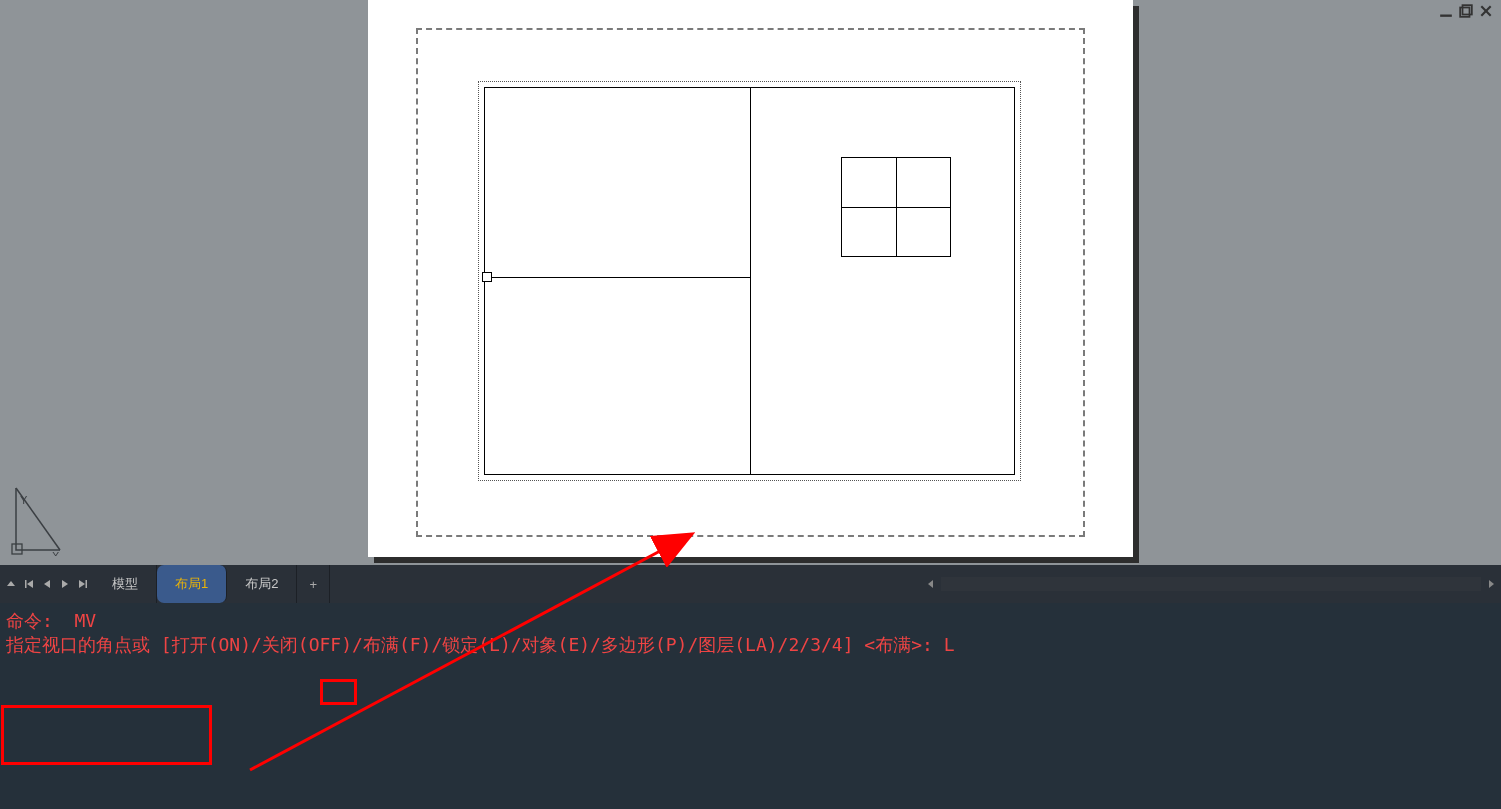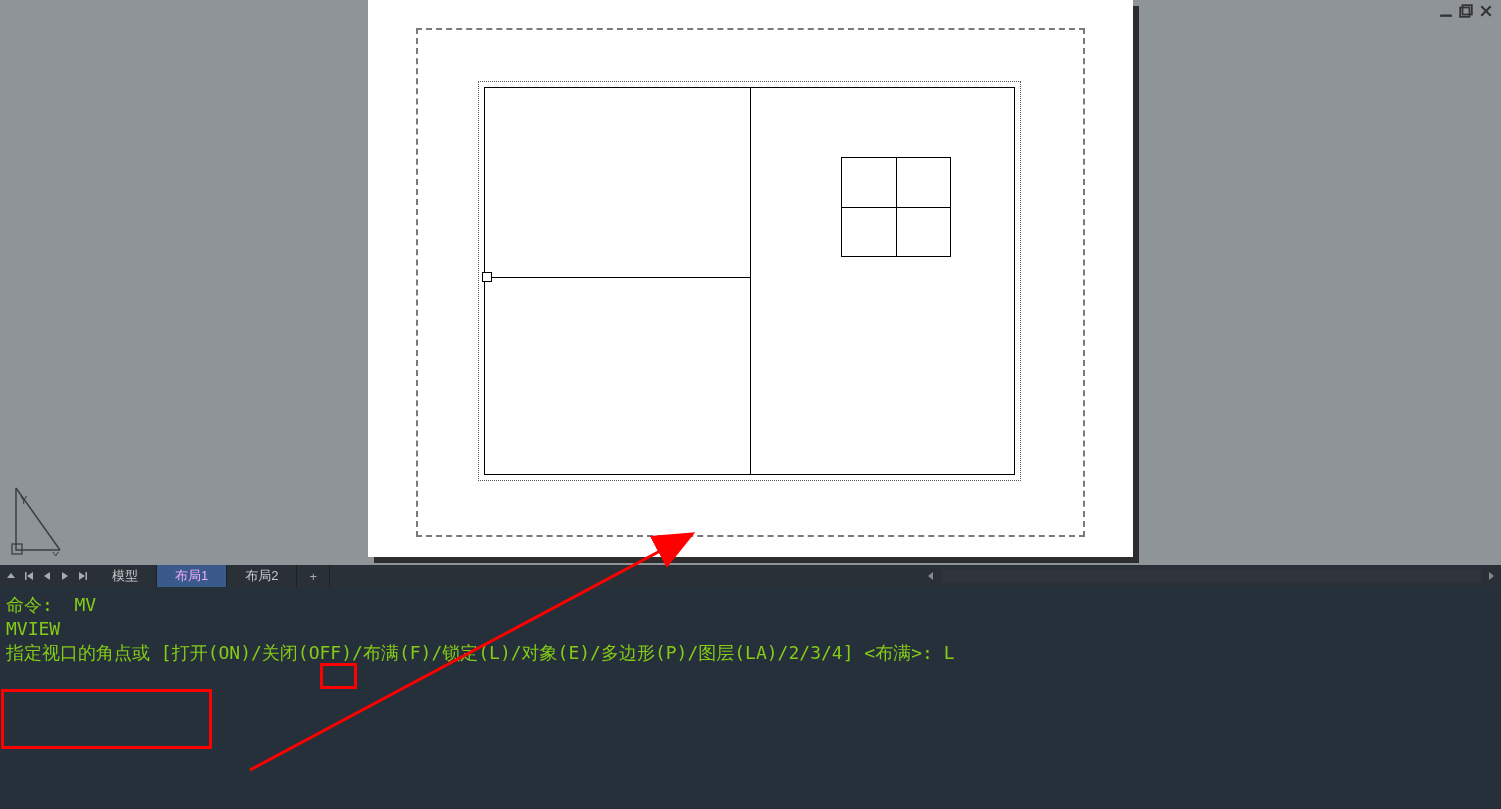--- a/index.html
+++ b/index.html
@@ -32,29 +32,29 @@
 .ucs svg { width: 100%; height: 100%; }
 
 
 .anno-arrow { position: absolute; left: 0; top: 0; pointer-events: none; z-index: 40; }
 
 
 .tabs-row { flex: 0 0 22px; background: #2a3038; display: flex; align-items: stretch; font-size: 13px; color: #c9c9c9; position: relative; }
 .tab-nav { display: flex; align-items: center; padding: 0 2px; }
 .tab-nav .navbtn { width: 18px; height: 20px; display: flex; align-items: center; justify-content: center; color: #aaa; cursor: pointer; }
 .tab-nav .navbtn svg { width: 10px; height: 10px; }
-.tab { padding: 2px 18px; display: flex; align-items: center; border-right: 1px solid #1c2026; cursor: pointer; }
-.tab.active { background: #3a5a8c; color: #f0abfc; }
+.tab { padding: 10px 18px; display: flex; align-items: center; border-right: 1px solid #1c2026; cursor: pointer; }
+.tab.active { background: #3a5a8c; color: #eab308; border-radius: 7px; }
 .tab.add { padding: 2px 12px; color: #aaa; }
 .hscroll { margin-left: auto; display: flex; align-items: center; gap: 0; }
 .hscroll .arrow { width: 20px; height: 20px; display: flex; align-items: center; justify-content: center; color: #888; cursor: pointer; }
 .hscroll .track { width: 540px; height: 14px; background: #2f343b; }
 
 
-.cmd-panel { flex: 1; background: #25303a; color: #84cc16; font-family: "SimSun","NSimSun",monospace; font-size: 18px; line-height: 24px; padding: 6px 6px; position: relative; }
+.cmd-panel { flex: 1; background: #25303a; color: #ef4444; font-family: "SimSun","NSimSun",monospace; font-size: 18px; line-height: 24px; padding: 6px 6px; position: relative; }
 .cmd-panel .line { white-space: pre; }
 .hl-box1 { position: absolute; border: 3px solid #ff0000; left: 320px; top: 76px; width: 37px; height: 26px; pointer-events: none; }
 .hl-box2 { position: absolute; border: 3px solid #ff0000; left: 1px; top: 102px; width: 211px; height: 60px; pointer-events: none; }
 </style>
 </head>
 <body>
 
 <div class="window-controls">
   <div class="wc" title="Minimize">
     <svg viewBox="0 0 12 12">
@@ -154,18 +154,17 @@
     <div class="arrow">
         <svg width="10" height="10" viewBox="0 0 10 10">
           <path d="M3,1 L8,5 L3,9 Z" fill="#888"></path>
         </svg>
       </div>
   </div>
 </div>
 
 <div class="cmd-panel">
   <div class="line">命令:  MV</div>
-  <div class="line">MVIEW</div>
   <div class="line">指定视口的角点或 [打开(ON)/关闭(OFF)/布满(F)/锁定(L)/对象(E)/多边形(P)/图层(LA)/2/3/4] &lt;布满&gt;: L</div>
 
   <div class="hl-box1"></div>
   <div class="hl-box2"></div>
 </div>
 
 </body></html>

